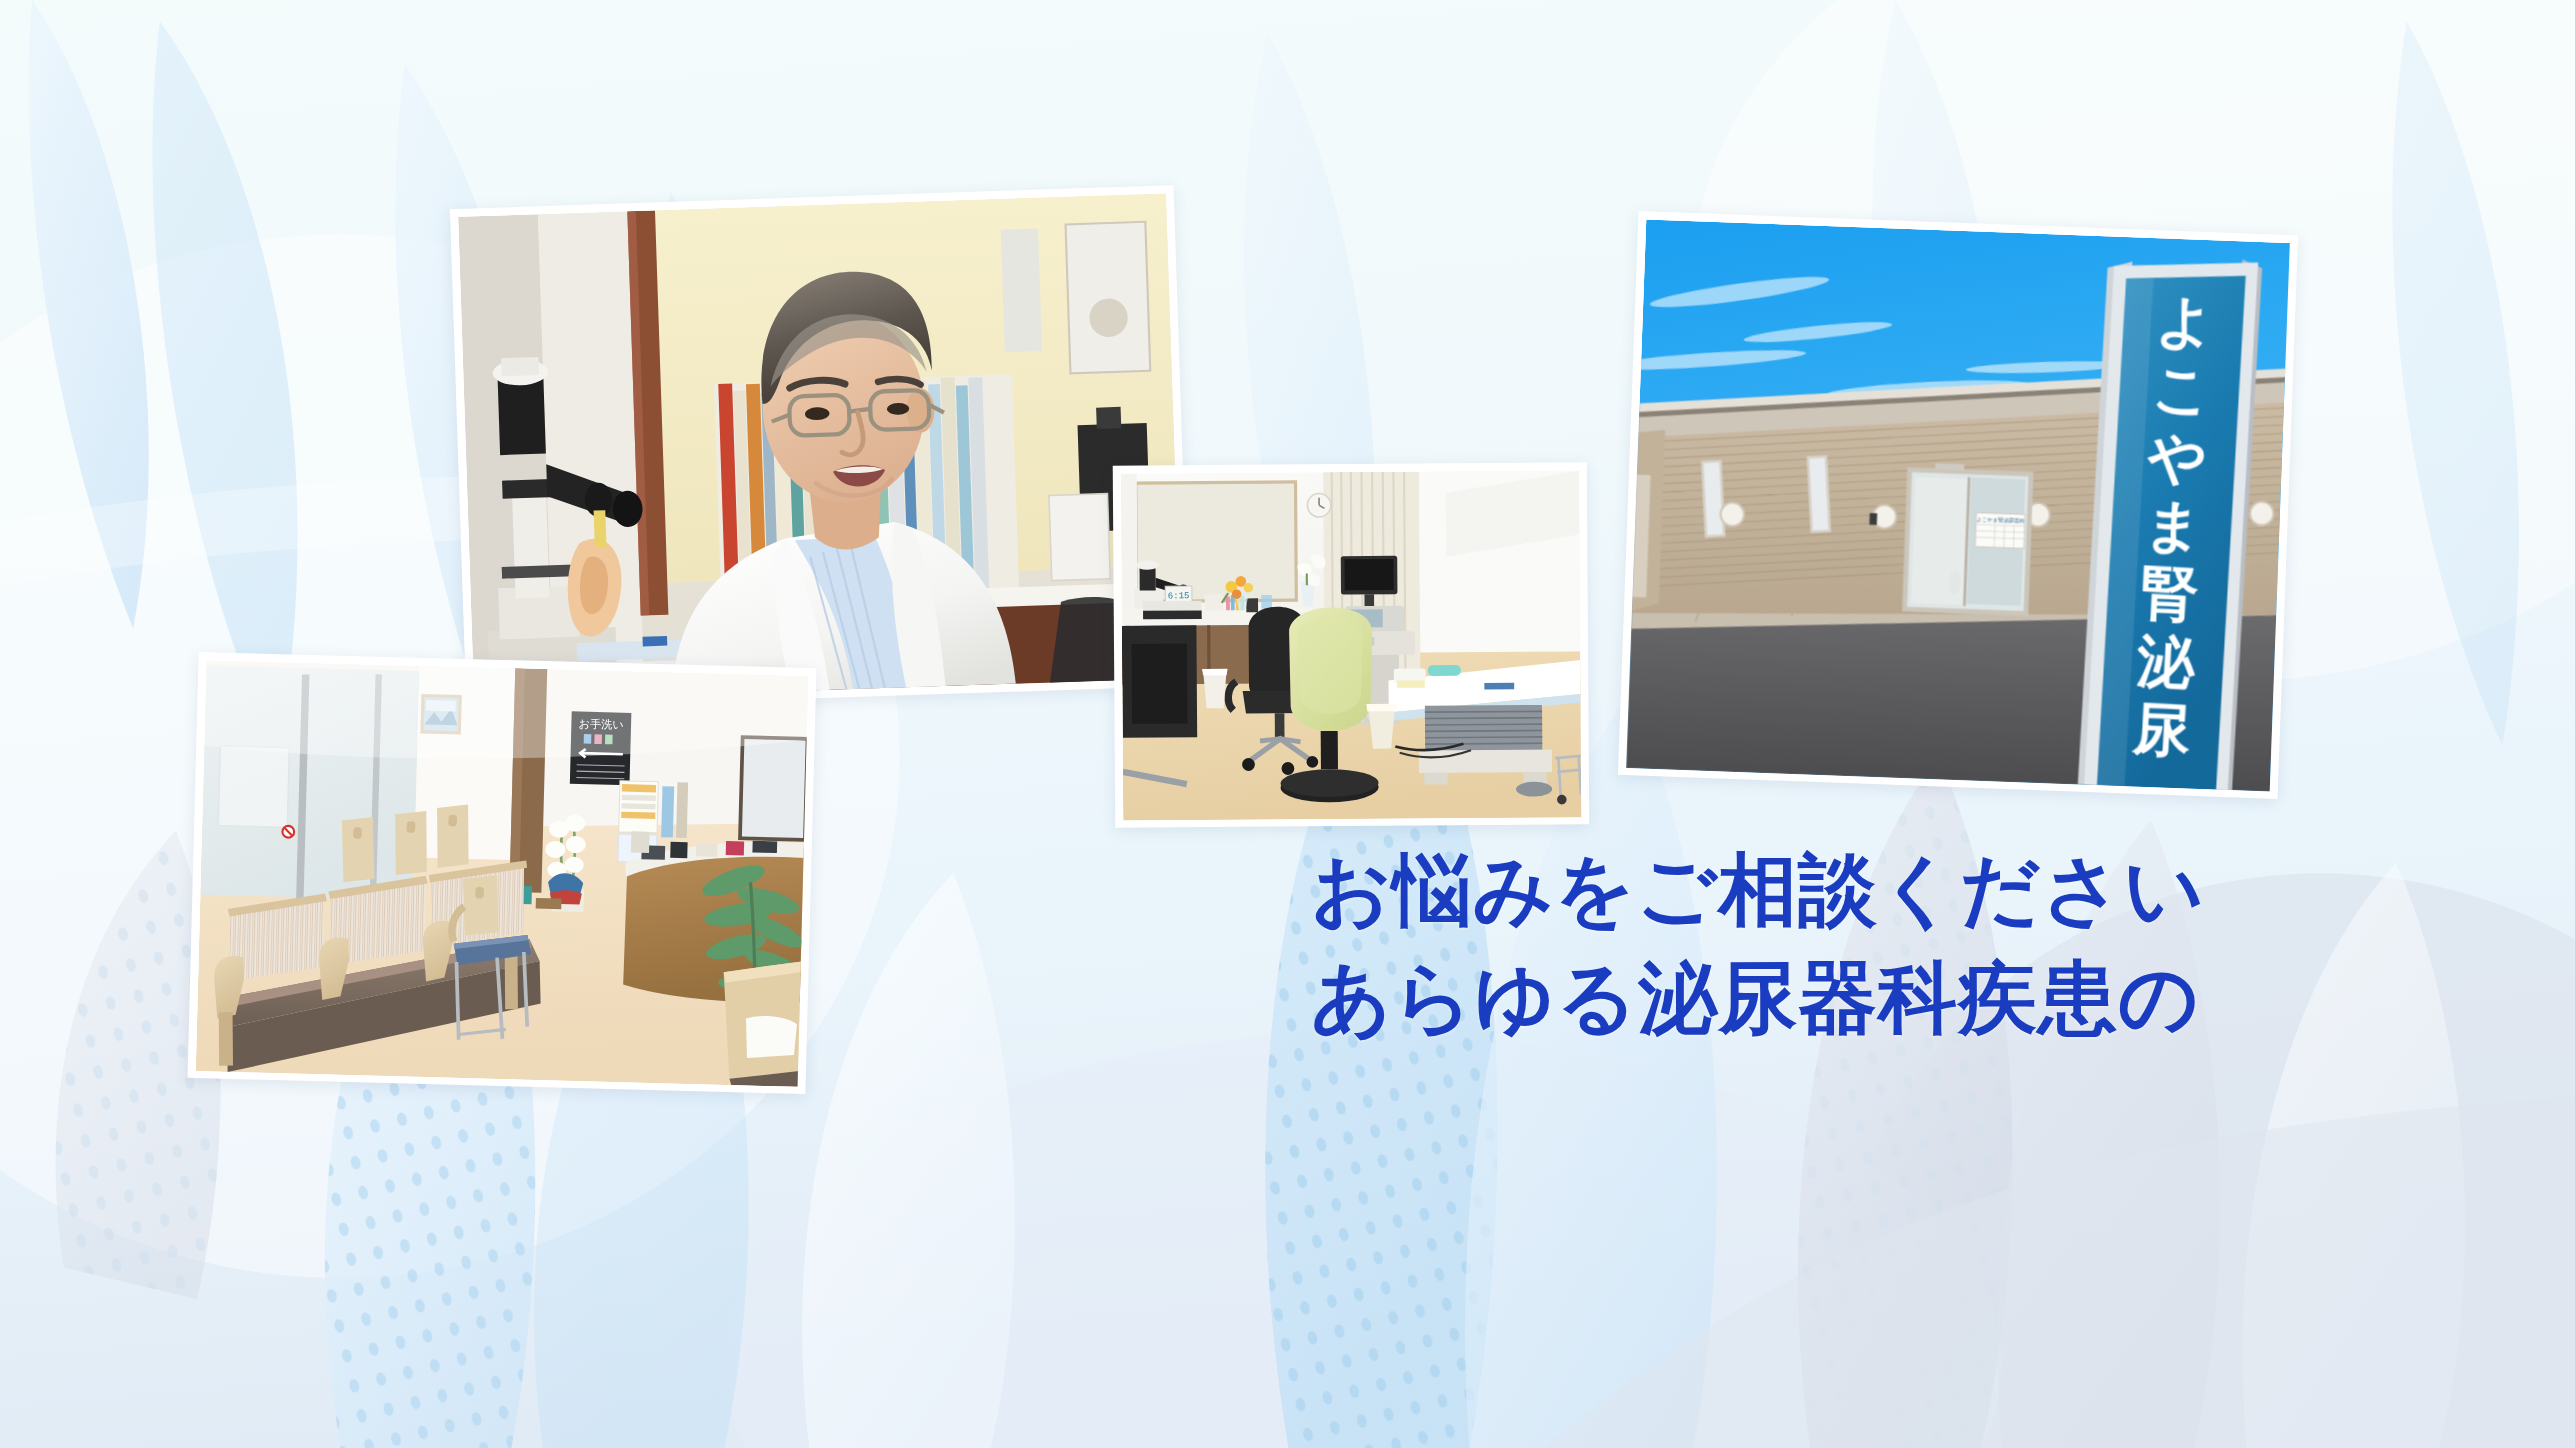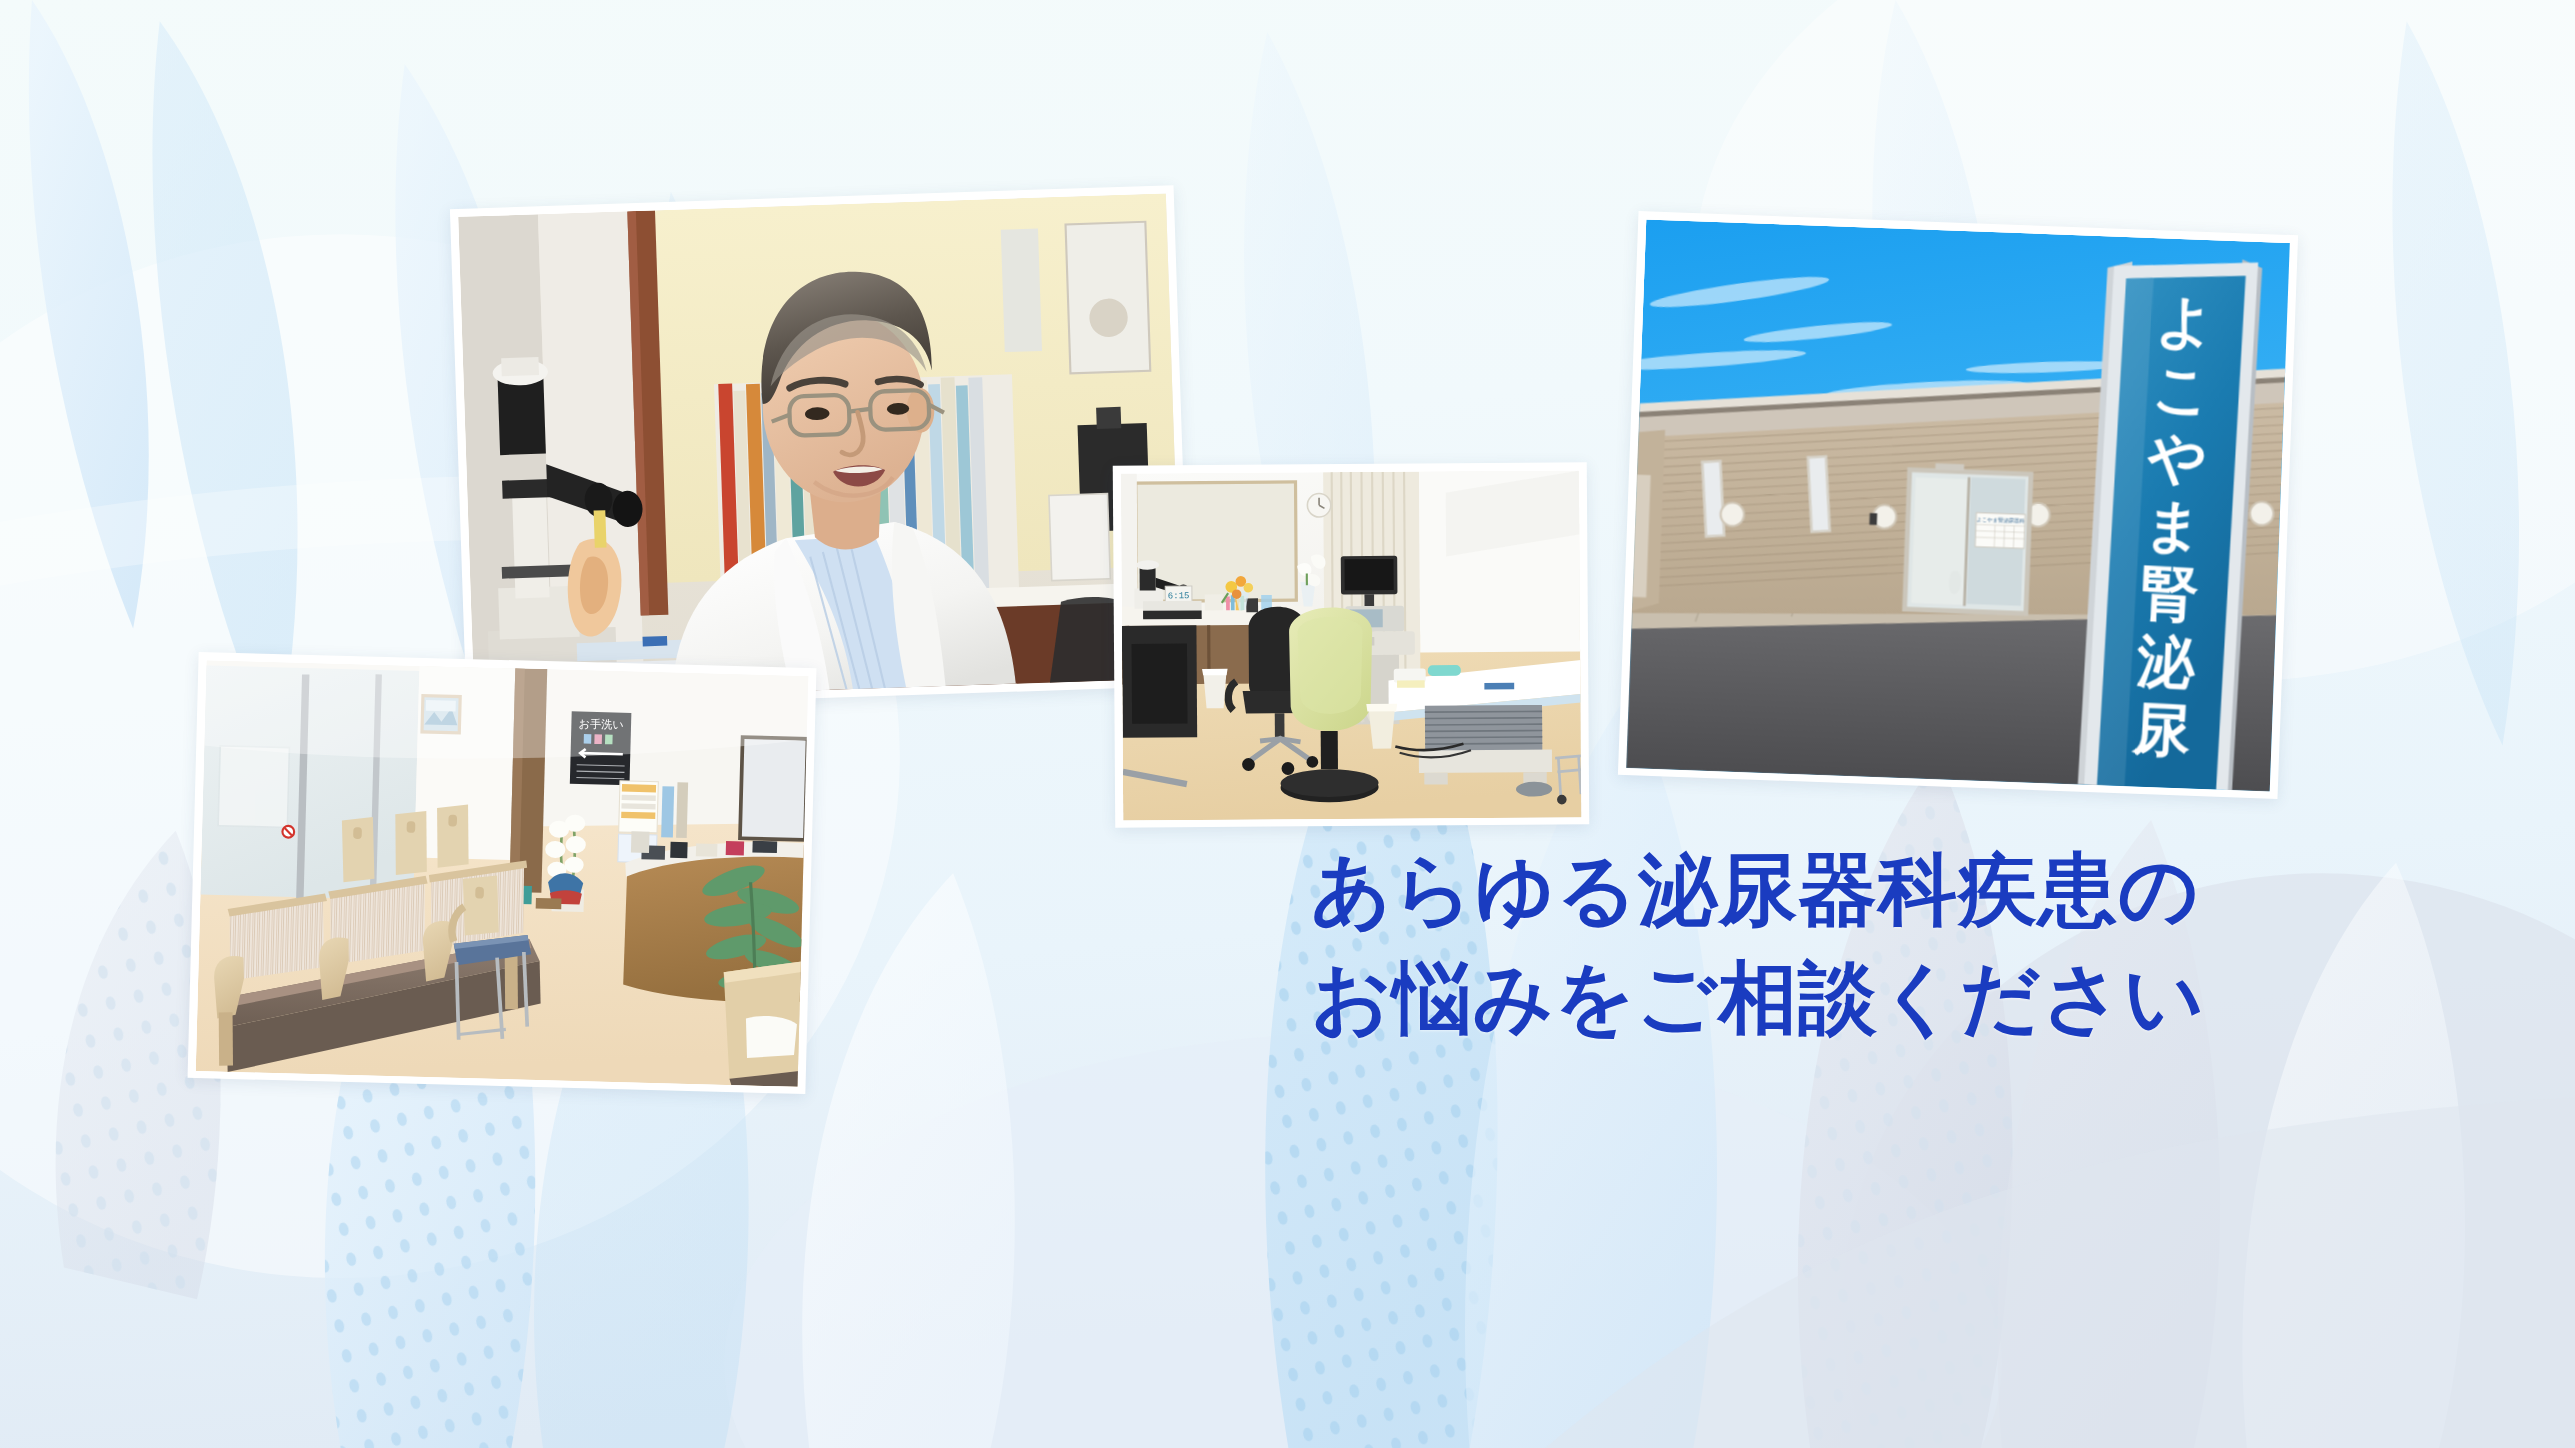--- a/index.html
+++ b/index.html
@@ -796,18 +796,18 @@
 
           <path d="M1030,646 C1062,636 1104,640 1126,654 L1122,712 L1034,720 Z" fill="#fbfbf7"></path>
         </g>
 
         <path d="M0,0 L1132,0 L1132,120 C760,170 340,190 0,160 Z" fill="#ffffff" opacity=".35"></path>
       </svg>
     </div>
   </div>
 
   <div id="headline">
+    <span class="hl-line">お悩みをご相談ください</span>
     <span class="hl-line">あらゆる泌尿器科疾患の</span>
-    <span class="hl-line">お悩みをご相談ください</span>
   </div>
 
 </div>
 
 
 </body></html>

